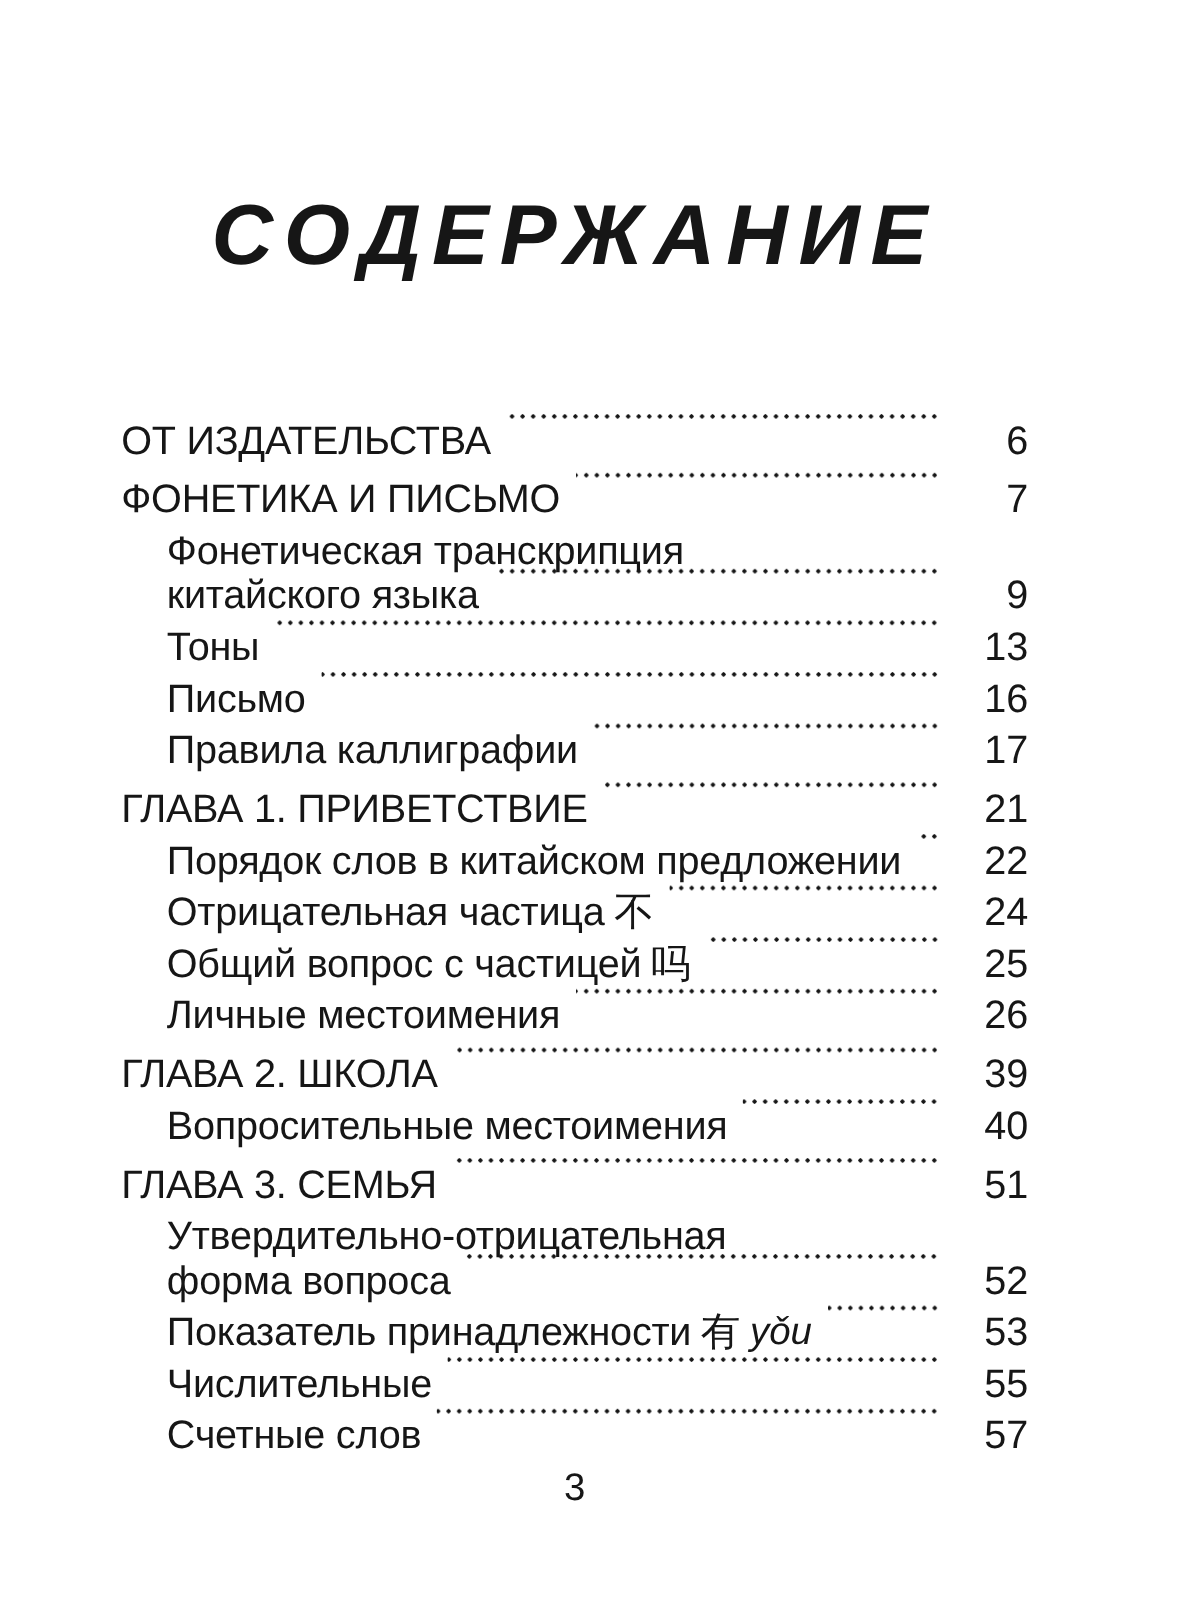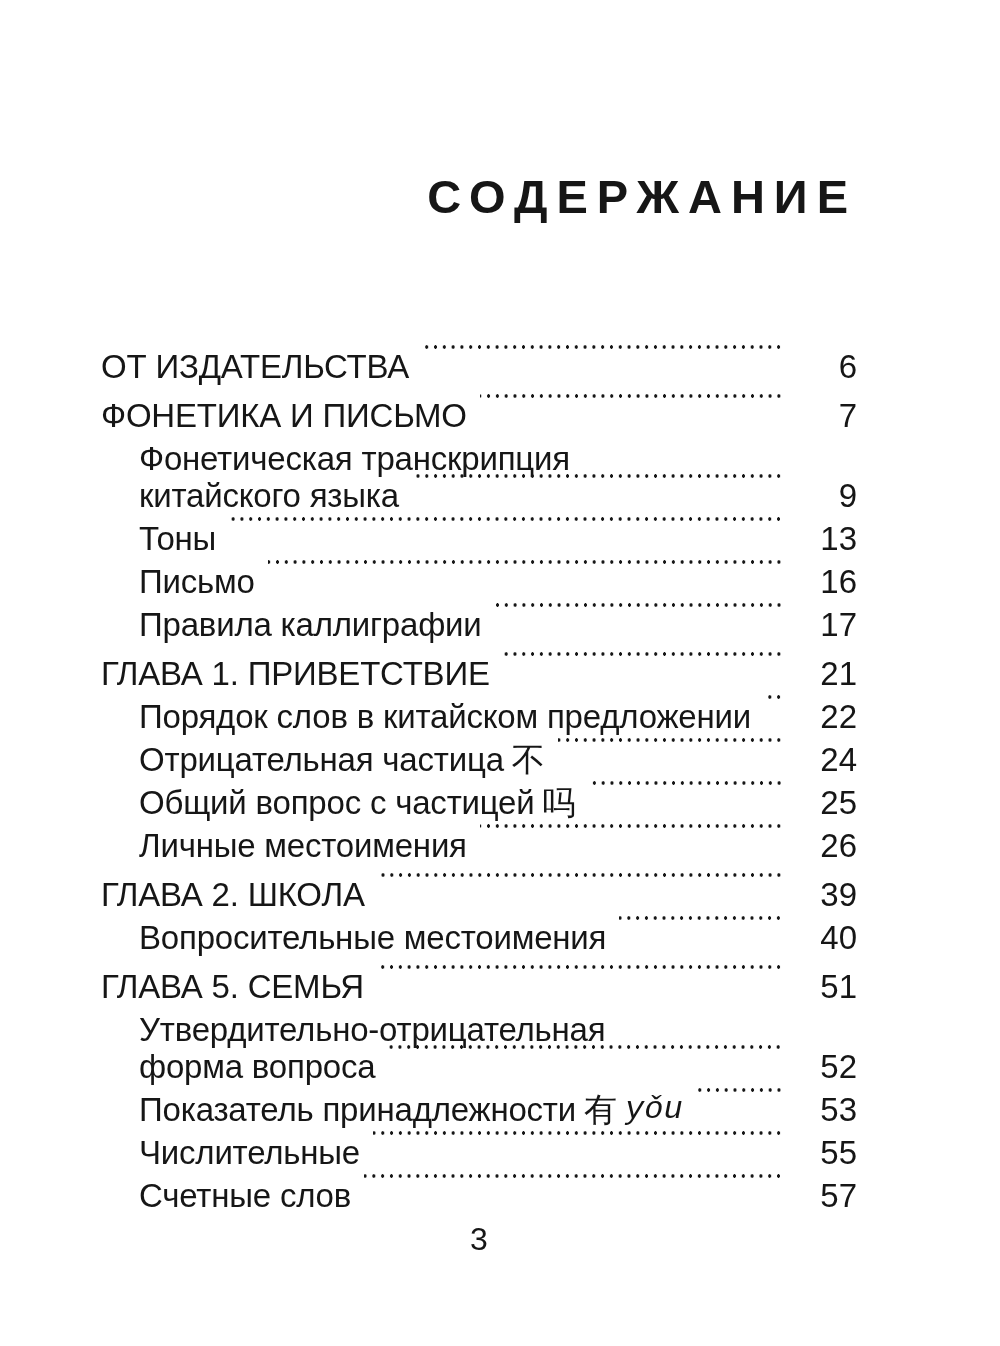--- a/index.html
+++ b/index.html
@@ -16,26 +16,27 @@
     color: #161616;
   }
   .content {
     position: absolute;
     left: 101px;
     top: 0;
     width: 756px;
   }
   .page-title {
     margin: 168px 0 0 0;
-    text-align: right;
-    font-size: 47px;
+    text-align: center;
+    font-size: 71px;
     line-height: 58px;
     font-weight: bold;
     letter-spacing: 9px;
     white-space: nowrap;
+    font-style: italic;
   }
   .toc {
     margin-top: 119px;
   }
   .row {
     display: flex;
     align-items: flex-start;
     line-height: 43px;
     font-size: 33px;
   }
@@ -49,21 +50,21 @@
   }
   .cjk {
     flex: none;
     font-family: "DejaVu Serif", "Liberation Serif", serif;
     font-size: 33px;
     margin-left: 8px;
     white-space: nowrap;
   }
   .pinyin {
     flex: none;
-    font-family: Liberation Mono, monospace;
+    font-family: Liberation Sans, sans-serif;
     font-style: italic;
     font-size: 32px;
     margin-left: 8px;
     white-space: nowrap;
   }
   .dots {
     flex: 1 1 auto;
     height: 4px;
     margin: 0 10px 0 13px;
     background-image: radial-gradient(circle at 50% 50%, #161616 1.55px, rgba(0,0,0,0) 1.9px);
@@ -155,21 +156,21 @@
         <span class="lbl">ГЛАВА 2. ШКОЛА</span>
         <span class="dots"></span>
         <span class="num">39</span>
       </div>
       <div class="row lvl1">
         <span class="lbl">Вопросительные местоимения</span>
         <span class="dots"></span>
         <span class="num">40</span>
       </div>
       <div class="row lvl0 not-first">
-        <span class="lbl">ГЛАВА 5. СЕМЬЯ</span>
+        <span class="lbl">ГЛАВА 3. СЕМЬЯ</span>
         <span class="dots"></span>
         <span class="num">51</span>
       </div>
       <div class="row lvl1 wrap-head">
         <span class="lbl">Утвердительно-отрицательная</span>
       </div>
       <div class="row lvl1">
         <span class="lbl">форма вопроса</span>
         <span class="dots"></span>
         <span class="num">52</span>

